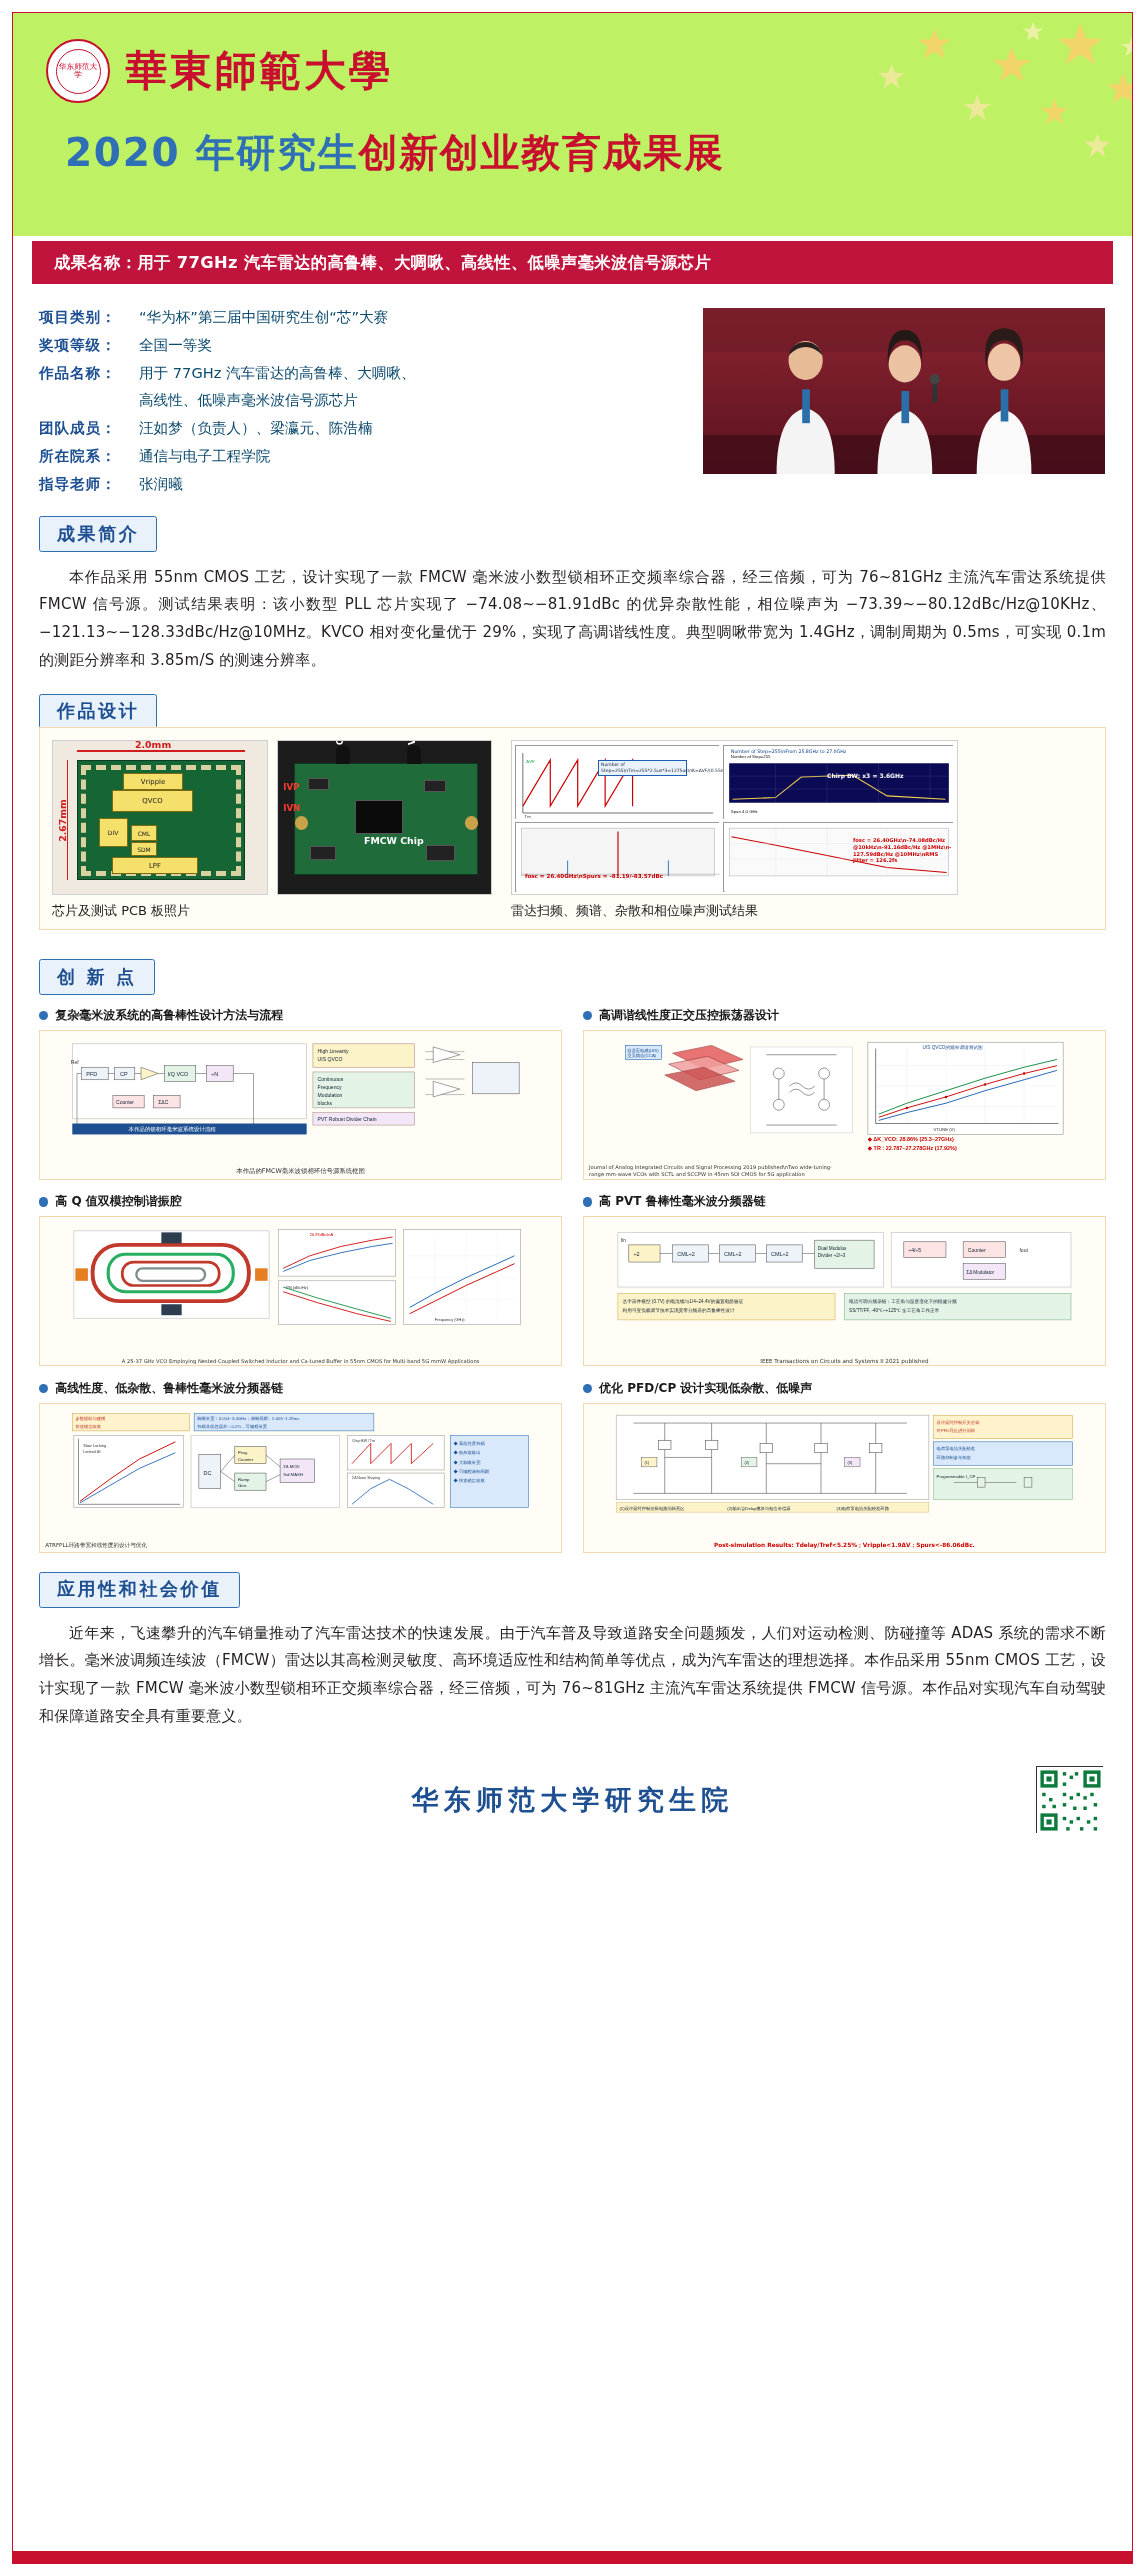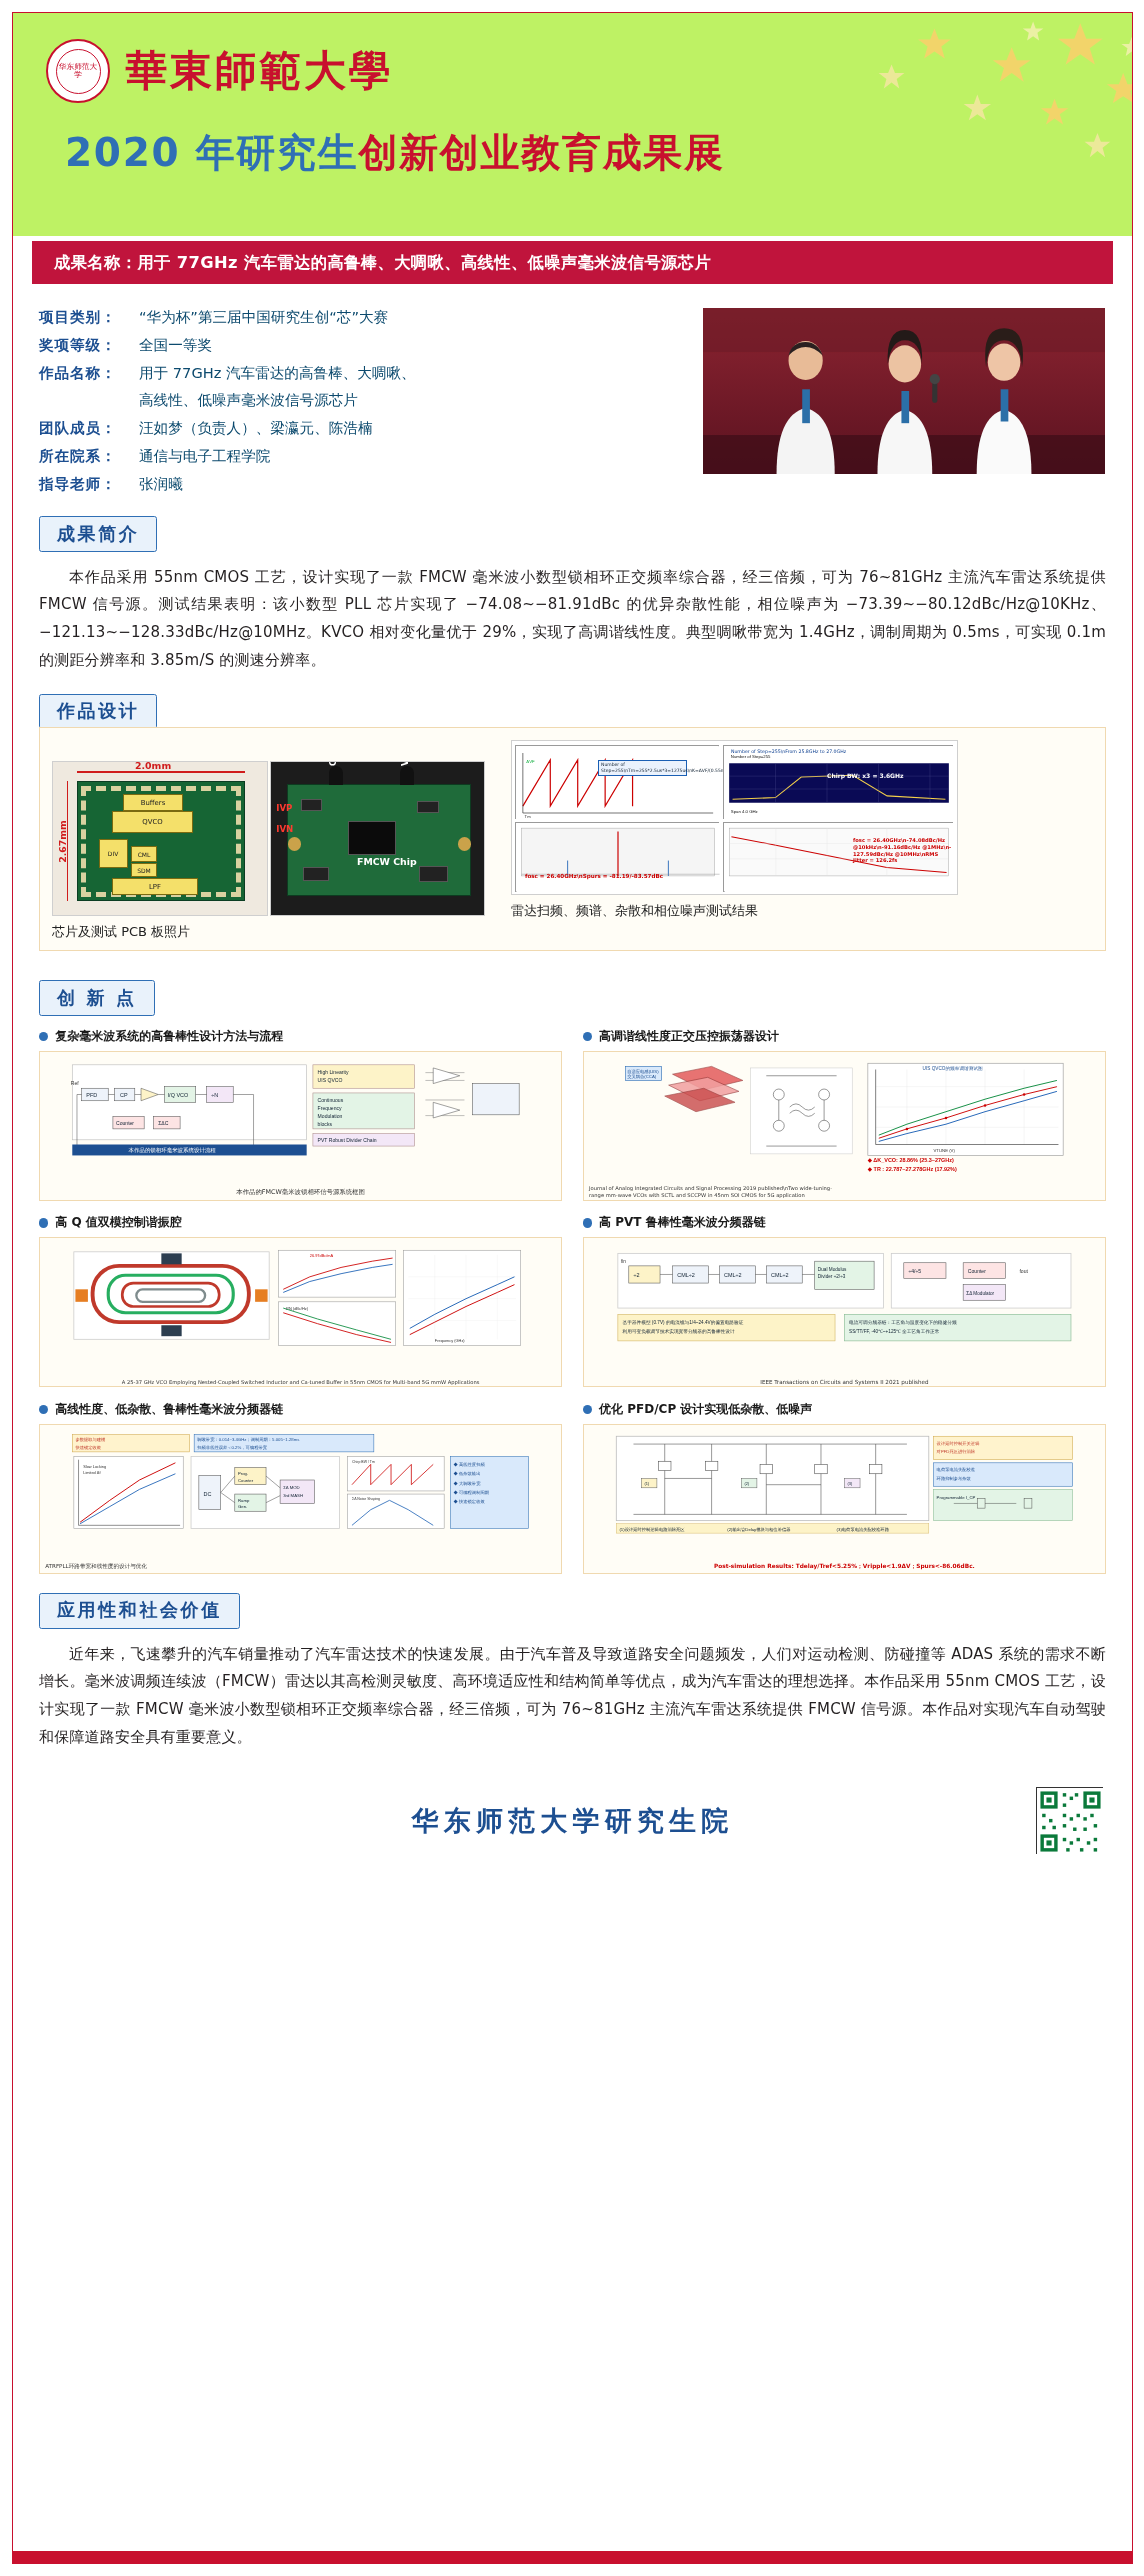--- a/index.html
+++ b/index.html
@@ -132,21 +132,21 @@
   .design-area {
     margin: 8.6px 26px 0 26px;
     border: 1.3px solid #f0d9b0;
     background: #fffdf6;
     padding: 12px 12px 8.6px 12px;
     position: relative;
     top: -10.3px;
   }
   .design-grid { display: flex; gap: 12px; }
   .design-col { flex: 1; }
-  .design-figs { display: flex; gap: 2px; margin-top: 21px; }
+  .design-figs { display: flex; gap: 9px; }
   .fig { border: 0.9px solid #cfcfcf; background:#fff; position: relative; overflow:hidden; }
   .fig-cap {
     font-size: 13px; margin-top: 6.9px; color:#222;
     font-family: "DejaVu Sans", "Liberation Sans", sans-serif;
   }
 
   
   .chip-fig { width: 216px; height: 155px; background:#efe9df; }
   .chip-die { position:absolute; left:24px; top:19px; width:168px; height:120px; background:#166534; border:1.7px solid #0b3d22;}
   .chip-pads { position:absolute; inset:3.4px; border:5.2px dashed #d9d2a0; }
@@ -326,21 +326,21 @@
       <div class="design-col" style="flex:0 0 447px">
         <div class="design-figs">
 
           <div class="fig chip-fig">
             <div class="dim-line" style="left:24px; top:8.6px; width:168px; height:1.7px;"></div>
             <div class="dim-text" style="left:82px; top:-2.6px;">2.0mm</div>
             <div class="dim-line" style="left:13.7px; top:19px; width:1.7px; height:120px;"></div>
             <div class="dim-text" style="left:-12px; top:74px; transform:rotate(-90deg);">2.67mm</div>
             <div class="chip-die">
               <div class="chip-pads"></div>
-              <div class="chip-box" style="left:45px; top:12px; width:60px; height:17px;">Buffers</div>
+              <div class="chip-box" style="left:45px; top:12px; width:60px; height:17px;">Vripple</div>
               <div class="chip-box" style="left:34px; top:29px; width:81px; height:22px;">QVCO</div>
               <div class="chip-box" style="left:20.6px; top:57px; width:29px; height:29px; font-size:6px;">DIV</div>
               <div class="chip-box" style="left:53px; top:64px; width:26px; height:15.5px; font-size:6px;">CML</div>
               <div class="chip-box" style="left:53px; top:81px; width:26px; height:13.7px; font-size:6px;">SDM</div>
               <div class="chip-box" style="left:34px; top:96px; width:86px; height:17px;">LPF</div>
             </div>
           </div>
 
           <div class="fig pcb-fig">
             <div class="pcb-board">

